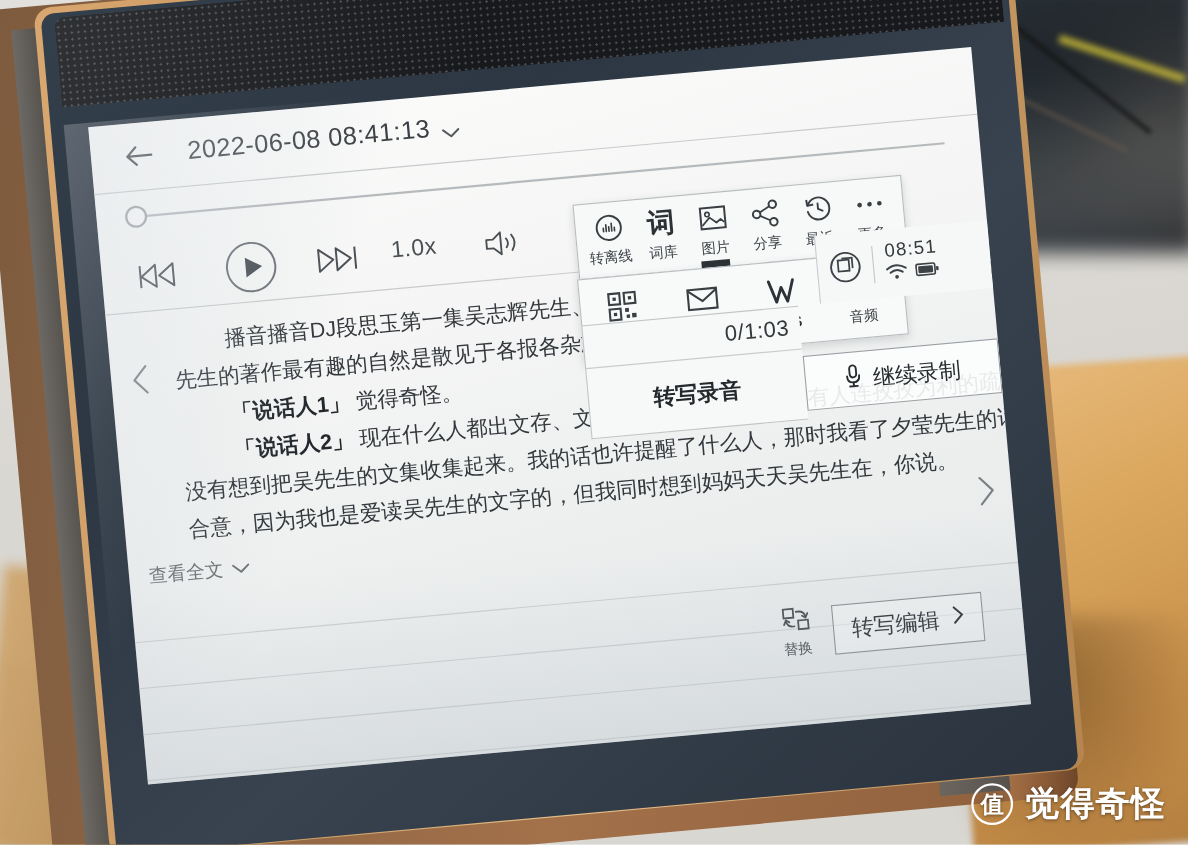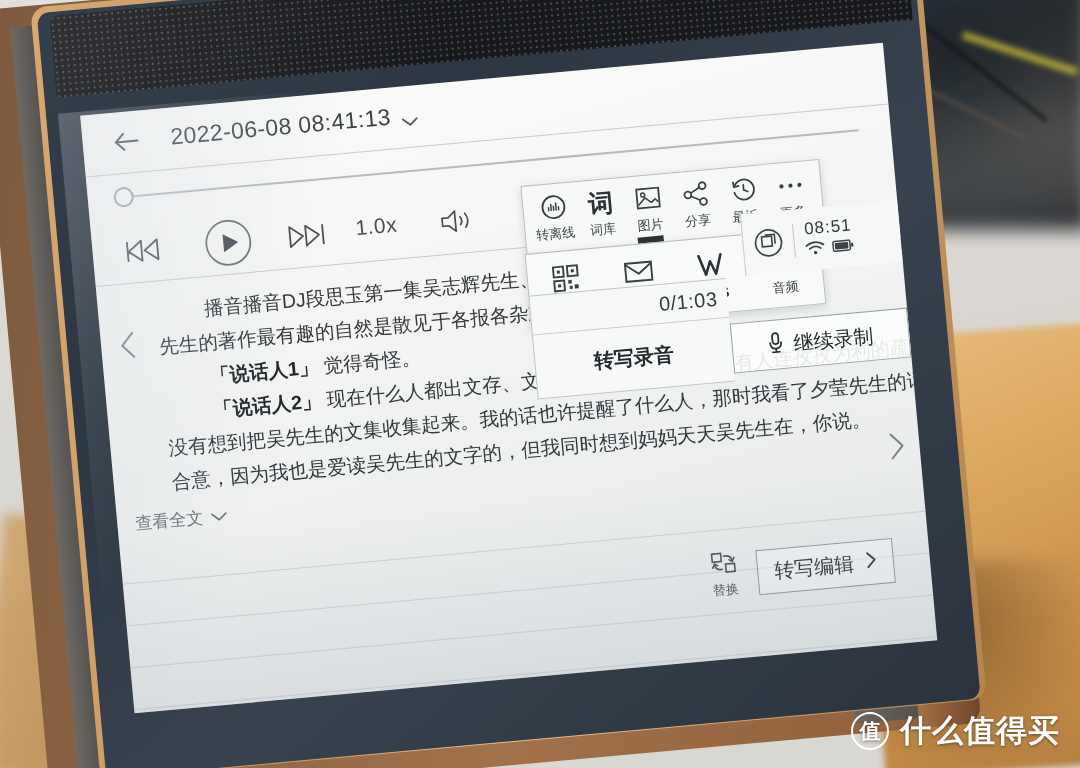--- a/index.html
+++ b/index.html
@@ -668,16 +668,16 @@
       </div>
 
       <div class="screen-vignette"></div>
     </div>
 
     <div class="glare"></div>
   </div>
 
   <div class="watermark">
     <span class="wm-logo">值</span>
-    <span class="wm-text">什么值得买</span>
+    <span class="wm-text">觉得奇怪</span>
   </div>
 
 </div>
 
 </body></html>

